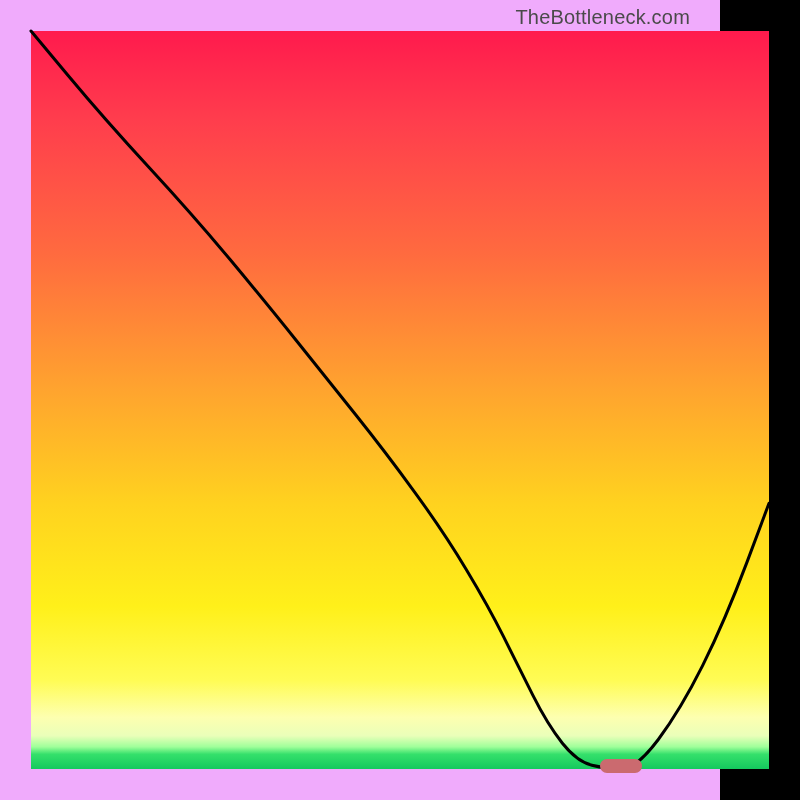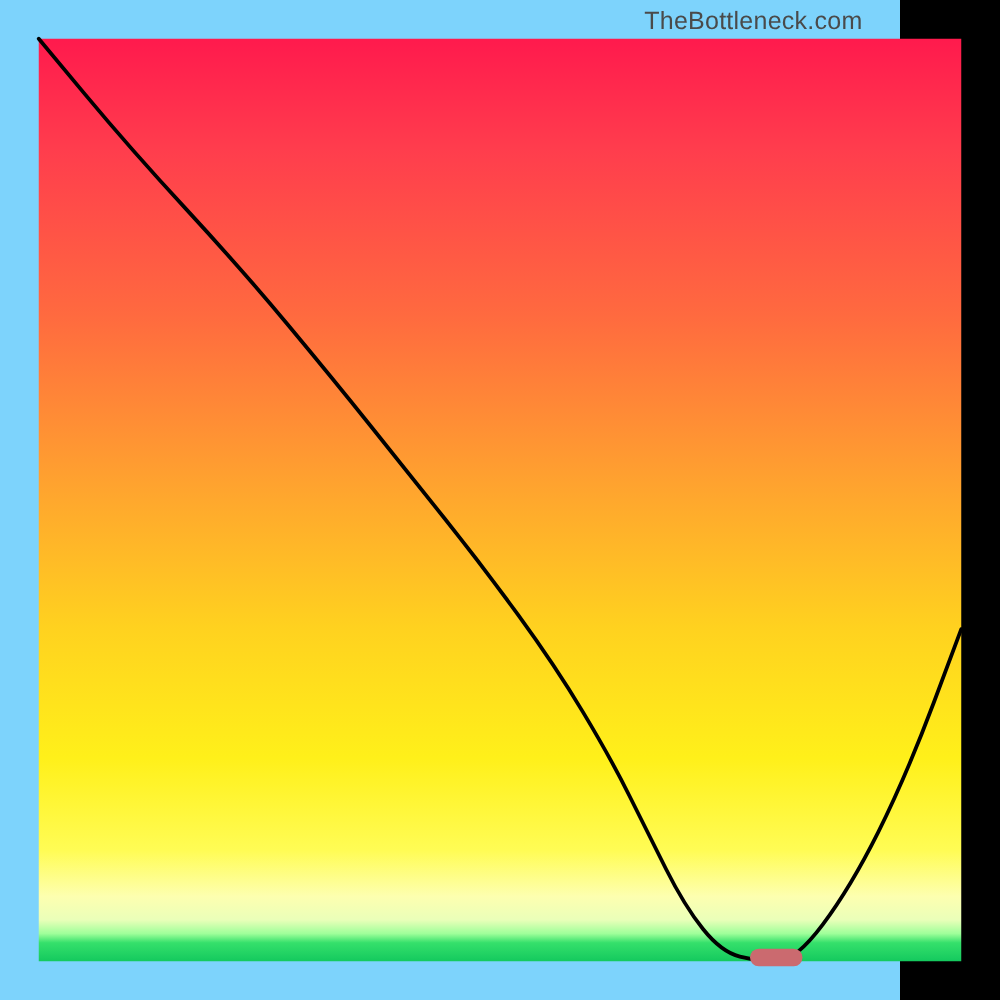--- a/index.html
+++ b/index.html
@@ -8,21 +8,21 @@
     width: 800px;
     height: 800px;
     background: #000;
     overflow: hidden;
     font-family: Arial, Helvetica, sans-serif;
   }
   .frame {
     position: absolute;
     left: 0; top: 0;
     width: 720px; height: 800px;
-    background: #7dd3fc;
+    background: #f0abfc;
   }
   .plot {
     position: absolute;
     left: 31px;
     top: 31px;
     width: 738px;
     height: 738px;
     
     background:
       linear-gradient(to bottom,

